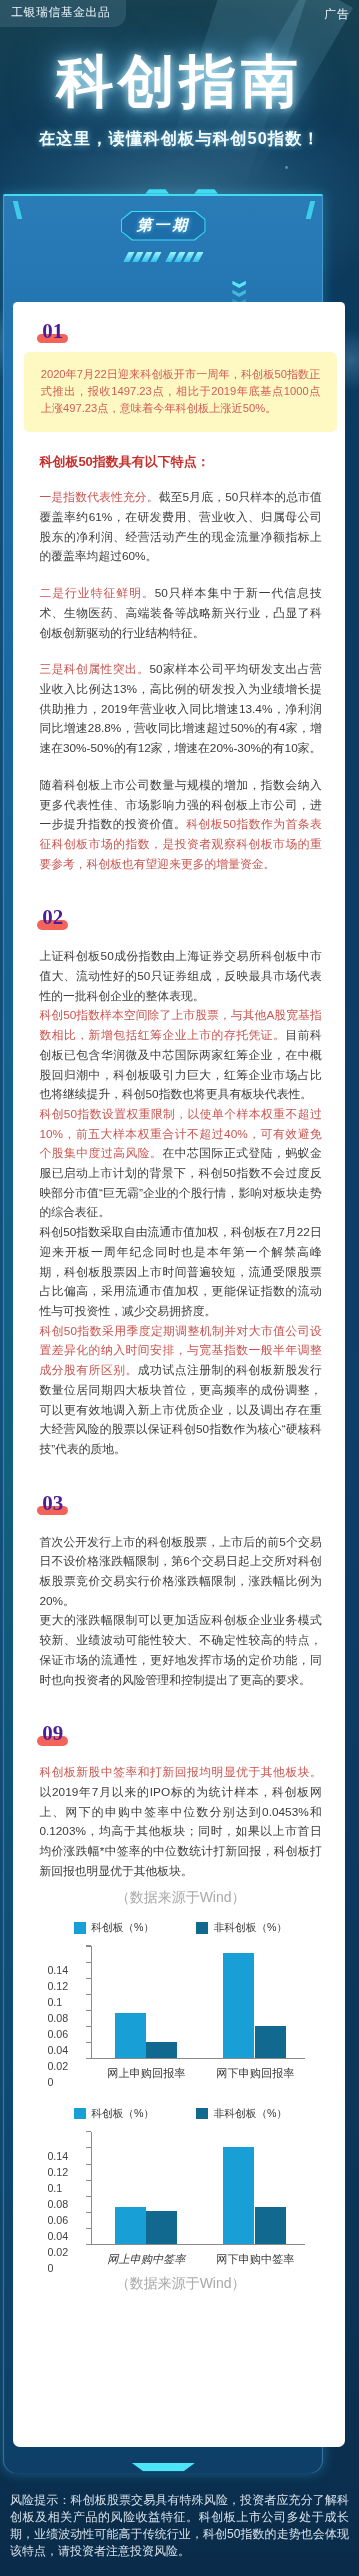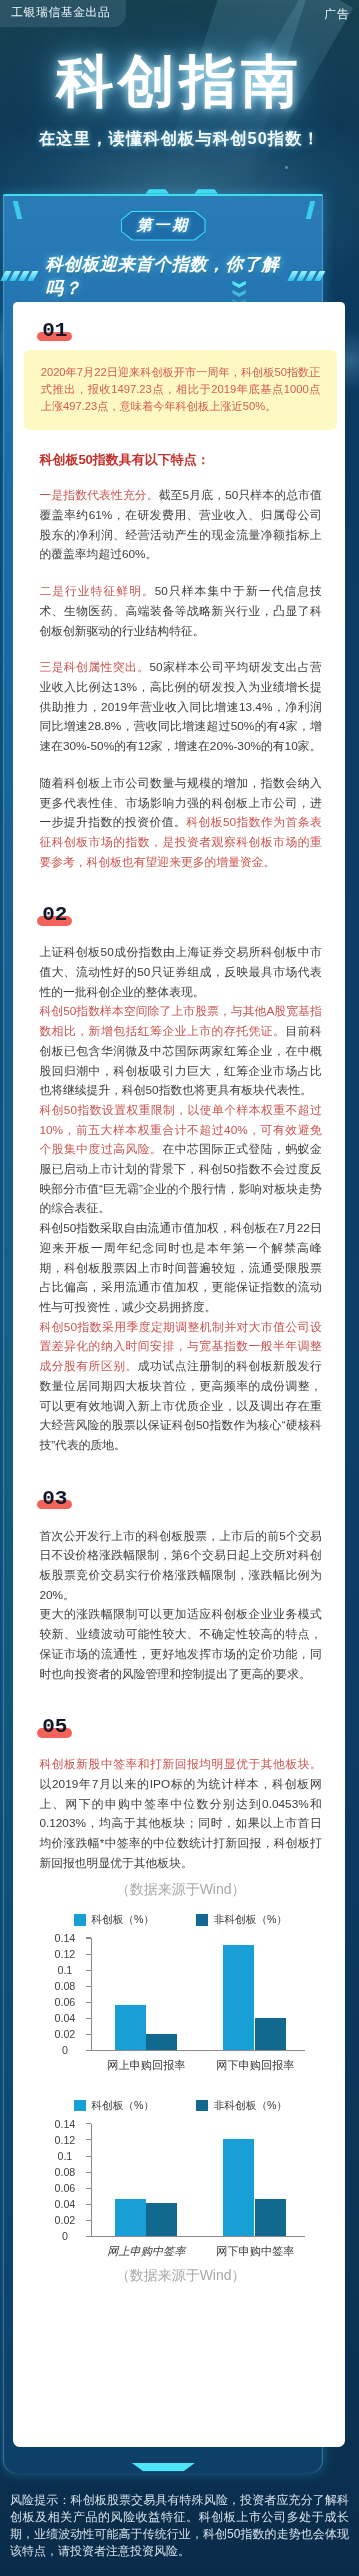--- a/index.html
+++ b/index.html
@@ -67,40 +67,40 @@
     background:#4ce4f6;clip-path:polygon(0 0,100% 0,82% 100%,18% 100%);
     box-shadow:0 0 11.2px rgba(80,230,250,.9);}
   
   .card{position:absolute;left:10px;top:106px;width:332px;height:2145px;background:#ffffff;
     border-radius:4.5px 4.5px 6.7px 6.7px;overflow:hidden;}
   .article{padding:17px 23.6px 0 26px;}
   
   .b-num{margin-top:31px;}
   .b-num:first-child{margin-top:0;}
   .num{position:relative;display:inline-block;z-index:0;padding:0 2.8px;
-    font-family:Liberation Mono, monospace;font-weight:800;font-size:21px;color:#0f172a;}
+    font-family:Liberation Serif, serif;font-weight:800;font-size:21px;color:#4c1d95;}
   .num::after{content:"";position:absolute;left:-2.2px;right:-2.2px;bottom:0.6px;height:9.5px;
     background:#f4635a;border-radius:5px;z-index:-1;}
   .b-pink{margin:7.9px -15.7px 0;background:#fef9c3;border-radius:5.6px;padding:14.6px 17px;
     font-size:11.2px;line-height:17px;color:#d45b55;text-align:justify;}
   .b-pink .red{color:#d45b55;}
   .b-redhead{margin-top:21.3px;font-size:13px;font-weight:700;color:#c5302c;}
   .b-para{margin-top:17px;font-size:11.8px;line-height:19.7px;color:#3b3b3b;text-align:justify;}
   .b-para.tight{margin-top:0;}
   .b-para .red{color:#c9544e;}
   .b-source{margin-top:7.9px;text-align:center;font-size:14px;color:#a8a8a8;}
   
   .b-chart{margin-top:13.5px;padding-bottom:22.5px;}
   .b-chart + .b-chart{margin-top:25px;}
   .legend{display:flex;justify-content:center;gap:42px;margin-bottom:11.2px;}
   .leg-item{display:flex;align-items:center;font-size:10.7px;color:#333;}
   .leg-sw{width:11.8px;height:11.8px;margin-right:5.6px;}
   .plot{position:relative;width:213px;height:112px;margin-left:52px;
     border-left:1.1px solid #8a8a8a;border-bottom:1.1px solid #8a8a8a;}
-  .ytick{position:absolute;left:-45px;width:35px;text-align:center;font-size:10.7px;color:#3f3f3f;}
+  .ytick{position:absolute;left:-45px;width:35px;text-align:left;font-size:10.7px;color:#3f3f3f;margin-top:24px;}
   .ymark{position:absolute;left:-6.2px;width:5px;height:1.1px;background:#8a8a8a;}
   .bar{position:absolute;bottom:0;width:31px;}
   .xlab{position:absolute;top:120px;width:126px;text-align:center;font-size:11.2px;color:#3a3a3a;}
   
   .footer{position:absolute;left:10px;top:2492px;width:339px;
     font-size:12px;line-height:17px;color:#d9e2ea;text-align:justify;}
 </style>
 </head>
 <body>
 
@@ -135,21 +135,20 @@
       </div>
     </div>
 
     <div class="heading-row">
       <span class="slashes">
           <i></i>
           <i></i>
           <i></i>
           <i></i>
         </span>
-      <span class="sec-heading">科创板迎来首个指数，你了解吗？</span>
       <span class="slashes">
           <i></i>
           <i></i>
           <i></i>
           <i></i>
         </span>
     </div>
 
     <div class="chevrons">
         <i></i>
@@ -168,21 +167,21 @@
           <div class="b-para"><span>随着科创板上市公司数量与规模的增加，指数会纳入更多代表性佳、市场影响力强的科创板上市公司，进一步提升指数的投资价值。</span><span class="red">科创板50指数作为首条表征科创板市场的指数，是投资者观察科创板市场的重要参考，科创板也有望迎来更多的增量资金。</span></div>
           <div class="b-num"><span class="num">02</span></div>
           <div class="b-para"><span>上证科创板50成份指数由上海证券交易所科创板中市值大、流动性好的50只证券组成，反映最具市场代表性的一批科创企业的整体表现。</span></div>
           <div class="b-para tight"><span class="red">科创50指数样本空间除了上市股票，与其他A股宽基指数相比，新增包括红筹企业上市的存托凭证。</span><span>目前科创板已包含华润微及中芯国际两家红筹企业，在中概股回归潮中，科创板吸引力巨大，红筹企业市场占比也将继续提升，科创50指数也将更具有板块代表性。</span></div>
           <div class="b-para tight"><span class="red">科创50指数设置权重限制，以使单个样本权重不超过10%，前五大样本权重合计不超过40%，可有效避免个股集中度过高风险。</span><span>在中芯国际正式登陆，蚂蚁金服已启动上市计划的背景下，科创50指数不会过度反映部分市值“巨无霸”企业的个股行情，影响对板块走势的综合表征。</span></div>
           <div class="b-para tight"><span>科创50指数采取自由流通市值加权，科创板在7月22日迎来开板一周年纪念同时也是本年第一个解禁高峰期，科创板股票因上市时间普遍较短，流通受限股票占比偏高，采用流通市值加权，更能保证指数的流动性与可投资性，减少交易拥挤度。</span></div>
           <div class="b-para tight"><span class="red">科创50指数采用季度定期调整机制并对大市值公司设置差异化的纳入时间安排，与宽基指数一般半年调整成分股有所区别。</span><span>成功试点注册制的科创板新股发行数量位居同期四大板块首位，更高频率的成份调整，可以更有效地调入新上市优质企业，以及调出存在重大经营风险的股票以保证科创50指数作为核心“硬核科技”代表的质地。</span></div>
           <div class="b-num"><span class="num">03</span></div>
           <div class="b-para"><span>首次公开发行上市的科创板股票，上市后的前5个交易日不设价格涨跌幅限制，第6个交易日起上交所对科创板股票竞价交易实行价格涨跌幅限制，涨跌幅比例为20%。</span></div>
           <div class="b-para tight"><span>更大的涨跌幅限制可以更加适应科创板企业业务模式较新、业绩波动可能性较大、不确定性较高的特点，保证市场的流通性，更好地发挥市场的定价功能，同时也向投资者的风险管理和控制提出了更高的要求。</span></div>
-          <div class="b-num"><span class="num">05</span></div>
+          <div class="b-num"><span class="num">09</span></div>
           <div class="b-para"><span class="red">科创板新股中签率和打新回报均明显优于其他板块。</span><span>以2019年7月以来的IPO标的为统计样本，科创板网上、网下的申购中签率中位数分别达到0.0453%和0.1203%，均高于其他板块；同时，如果以上市首日均价涨跌幅*中签率的中位数统计打新回报，科创板打新回报也明显优于其他板块。</span></div>
           <div class="b-source">（数据来源于Wind）</div>
           <div class="b-chart">
             <div class="legend">
               <div class="leg-item">
                 <div class="leg-sw" style="background: rgb(24, 159, 214);"></div>
                 <span>科创板（%）</span>
               </div>
               <div class="leg-item">
                 <div class="leg-sw" style="background: rgb(17, 105, 143);"></div>

